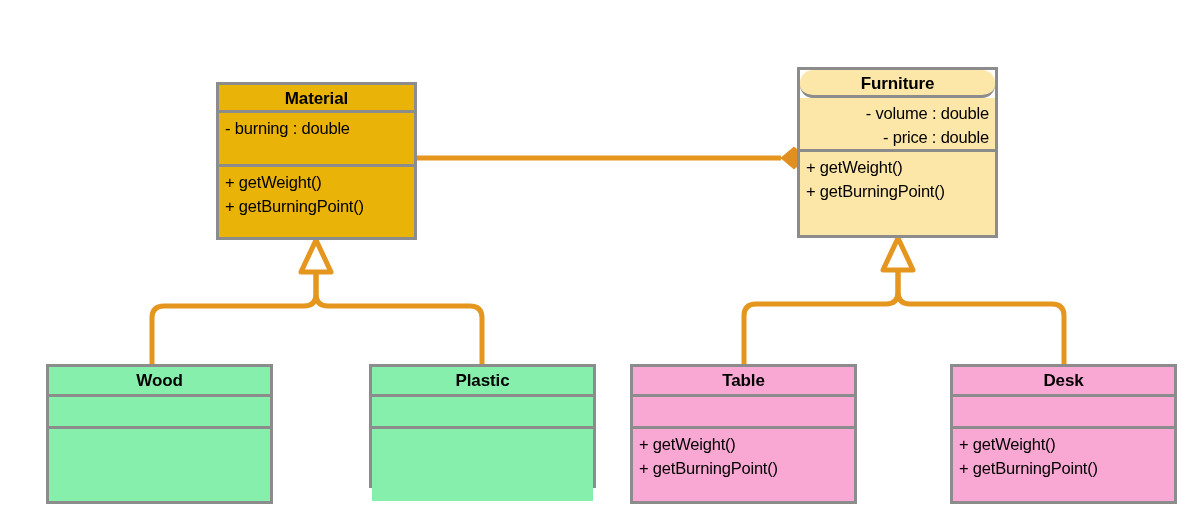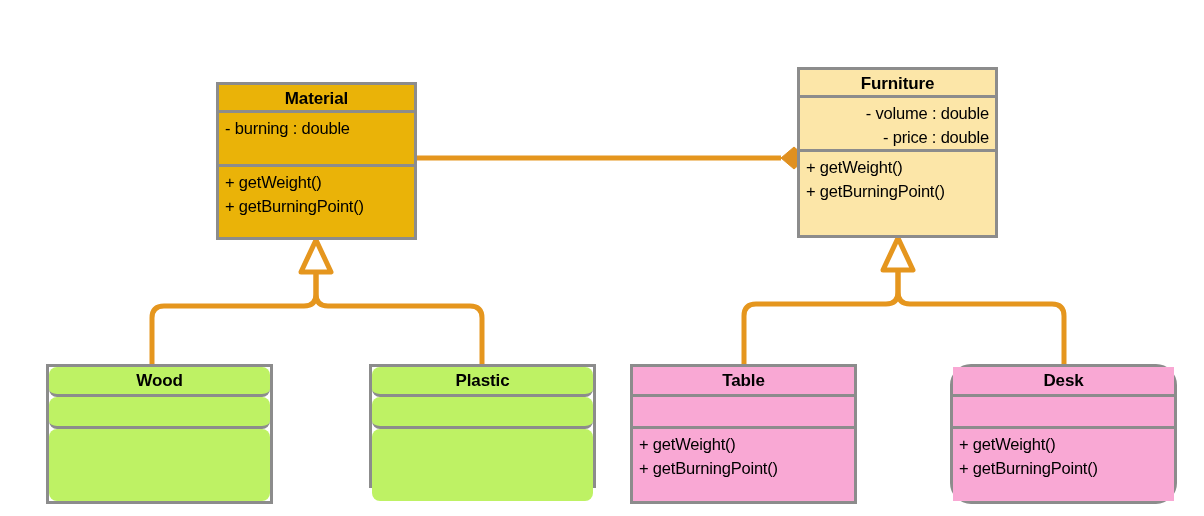--- a/index.html
+++ b/index.html
@@ -53,21 +53,21 @@
   }
   .member {
     font-size: 16.5px;
     line-height: 24px;
     color: #000000;
     white-space: nowrap;
     letter-spacing: -0.2px;
   }
   
   .theme-green-dark  { background: #eab308; }
-  .theme-green-light { background: #bef264; border-radius: 8px; }
+  .theme-green-light { background: #86efac; }
   .theme-yellow-dark { background: #fce6a8; }
   .theme-yellow-light{ background: #f9a8d4; }
 </style>
 </head>
 <body>
 
 <div id="canvas">
 
   <svg id="edges" viewBox="0 0 1204 516" width="1204" height="516" xmlns="http://www.w3.org/2000/svg">
 
@@ -94,21 +94,21 @@
     <div class="compartment comp-attrs theme-green-dark" style="height:54px;">
       <div class="member">- burning : double</div>
     </div>
     <div class="compartment comp-ops theme-green-dark" style="height:70px;">
       <div class="member">+ getWeight()</div>
       <div class="member">+ getBurningPoint()</div>
     </div>
   </div>
 
   <div class="uml-class" style="left:797px; top:67px; width:201px; height:171px;">
-    <div class="compartment comp-title theme-yellow-dark" style="height:28px;">Furniture</div>
+    <div class="compartment comp-title theme-yellow-dark" style="height:28px;border-radius:13px;">Furniture</div>
     <div class="compartment comp-attrs theme-yellow-dark" style="height:54px;text-align:right;">
       <div class="member">- volume : double</div>
       <div class="member">- price : double</div>
     </div>
     <div class="compartment comp-ops theme-yellow-dark" style="height:83px;">
       <div class="member">+ getWeight()</div>
       <div class="member">+ getBurningPoint()</div>
     </div>
   </div>
 
@@ -126,21 +126,21 @@
 
   <div class="uml-class" style="left:630px; top:364px; width:227px; height:140px;">
     <div class="compartment comp-title theme-yellow-light" style="height:30px;">Table</div>
     <div class="compartment comp-attrs theme-yellow-light" style="height:32px;"></div>
     <div class="compartment comp-ops theme-yellow-light" style="height:72px;">
       <div class="member">+ getWeight()</div>
       <div class="member">+ getBurningPoint()</div>
     </div>
   </div>
 
-  <div class="uml-class" style="left:950px; top:364px; width:227px; height:140px;border-radius:21px;">
+  <div class="uml-class" style="left:950px; top:364px; width:227px; height:140px;">
     <div class="compartment comp-title theme-yellow-light" style="height:30px;">Desk</div>
     <div class="compartment comp-attrs theme-yellow-light" style="height:32px;"></div>
     <div class="compartment comp-ops theme-yellow-light" style="height:72px;">
       <div class="member">+ getWeight()</div>
       <div class="member">+ getBurningPoint()</div>
     </div>
   </div>
 
 </div>
 

